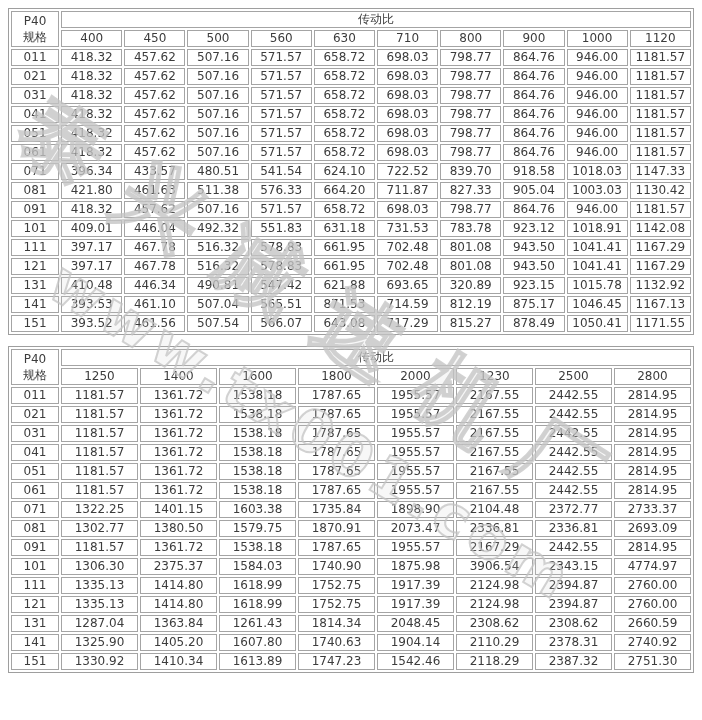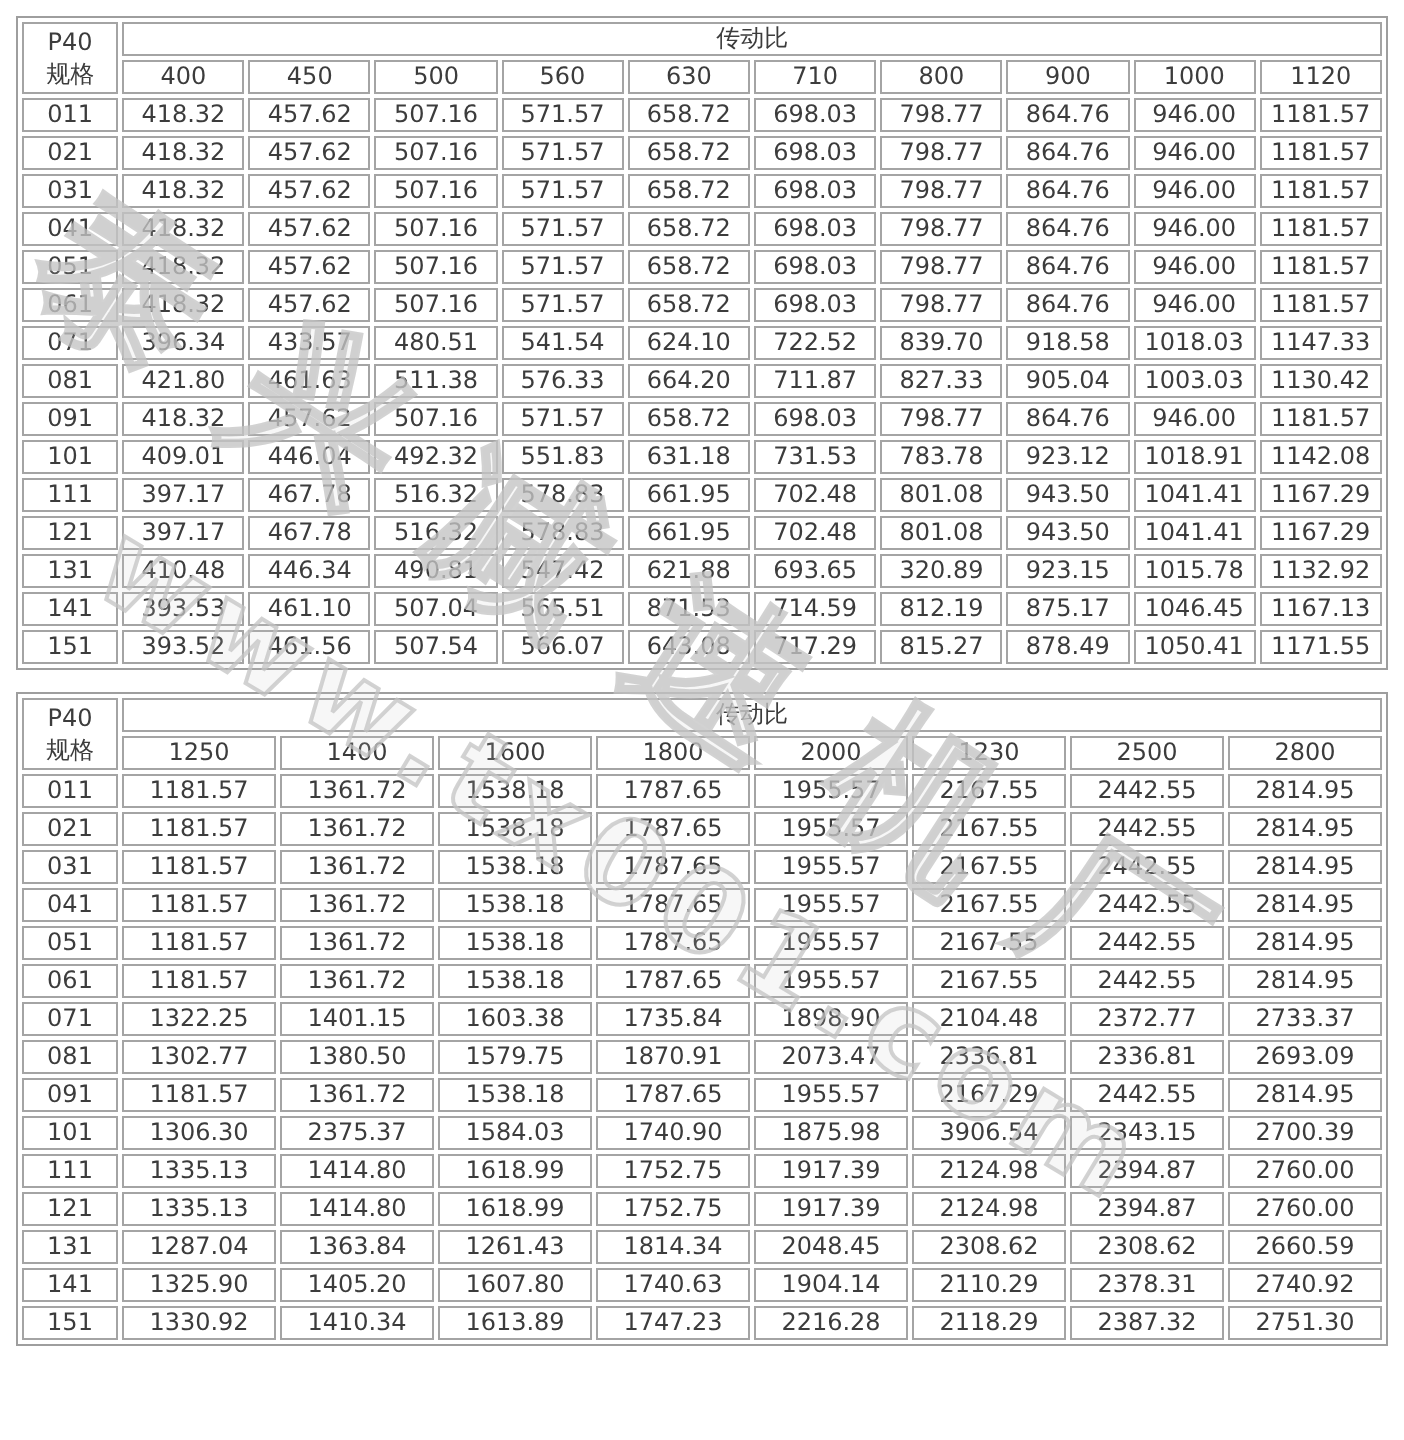--- a/index.html
+++ b/index.html
@@ -448,21 +448,21 @@
           </tr>
           <tr>
             <th>101</th>
             <td>1306.30</td>
             <td>2375.37</td>
             <td>1584.03</td>
             <td>1740.90</td>
             <td>1875.98</td>
             <td>3906.54</td>
             <td>2343.15</td>
-            <td>2700.39</td>
+            <td>4774.97</td>
           </tr>
           <tr>
             <th>111</th>
             <td>1335.13</td>
             <td>1414.80</td>
             <td>1618.99</td>
             <td>1752.75</td>
             <td>1917.39</td>
             <td>2124.98</td>
             <td>2394.87</td>
@@ -500,21 +500,21 @@
             <td>2110.29</td>
             <td>2378.31</td>
             <td>2740.92</td>
           </tr>
           <tr>
             <th>151</th>
             <td>1330.92</td>
             <td>1410.34</td>
             <td>1613.89</td>
             <td>1747.23</td>
-            <td>2216.28</td>
+            <td>1542.46</td>
             <td>2118.29</td>
             <td>2387.32</td>
             <td>2751.30</td>
           </tr>
         </tbody>
       </table>
   </div>
 
   <div class="watermark watermark-cn">泰兴减速机厂</div>
   <div class="watermark watermark-url">www.tx001.com</div>

